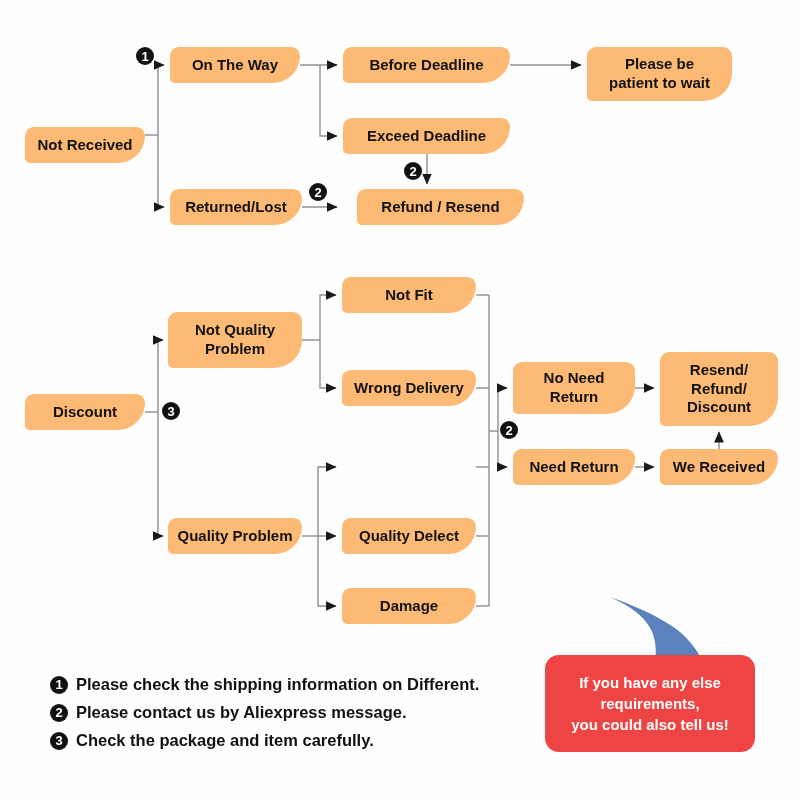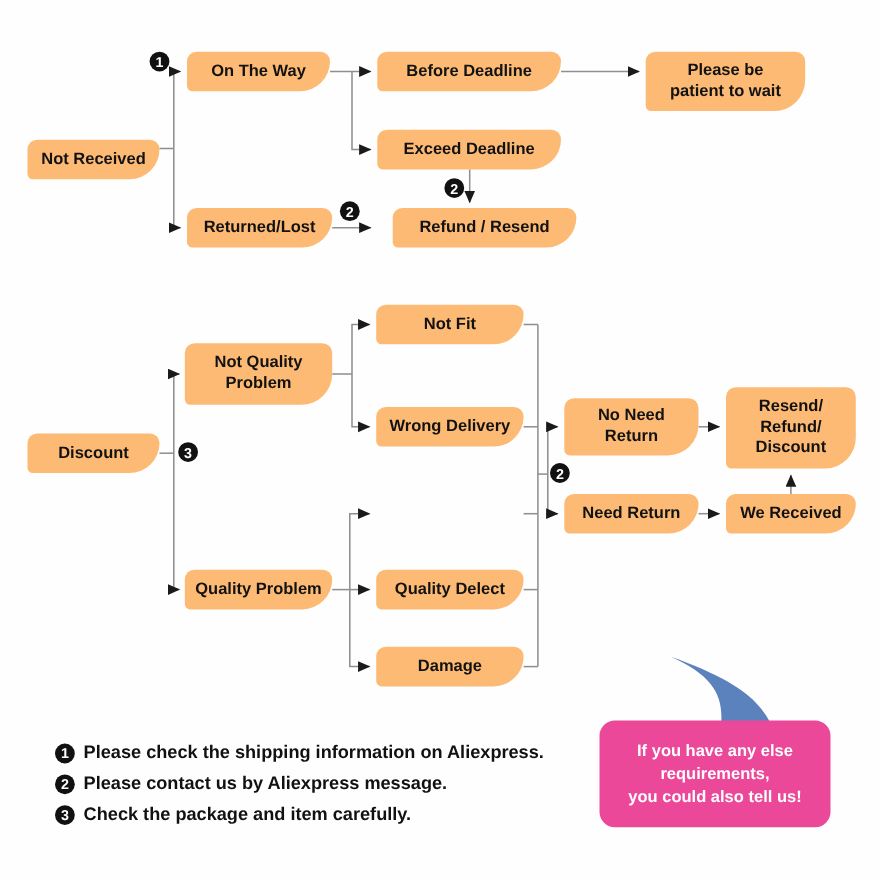--- a/index.html
+++ b/index.html
@@ -47,21 +47,21 @@
   .bg-3{left:162px;top:402px;}
   .bg-2-return{left:500px;top:421px;}
   
   .legend{position:absolute;left:50px;top:675px;width:540px;}
   .legend-item{display:flex;align-items:center;margin-bottom:9px;}
   .legend-item .badge{position:static;flex:0 0 auto;margin-right:8px;}
   .legend-item .txt{font-weight:bold;font-size:16.5px;color:#111111;}
   
   .bubble{
     position:absolute;left:545px;top:655px;width:210px;height:97px;
-    background:#ec4899;border-radius:14px;color:#ffffff;
+    background:#ef4444;border-radius:14px;color:#ffffff;
     display:flex;align-items:center;justify-content:center;text-align:center;
     font-weight:bold;font-size:15px;line-height:1.4;
   }
   .bubble .lbl{white-space:pre-line;padding:4px 6px;}
 </style>
 </head>
 <body>
 
 <div id="canvas">
 
@@ -179,21 +179,21 @@
 
   <div class="badge bg-1">1</div>
   <div class="badge bg-2-returned">2</div>
   <div class="badge bg-2-exceed">2</div>
   <div class="badge bg-3">3</div>
   <div class="badge bg-2-return">2</div>
 
   <div class="legend">
     <div class="legend-item">
       <span class="badge">1</span>
-      <span class="txt">Please check the shipping information on Aliexpress.</span>
+      <span class="txt">Please check the shipping information on Different.</span>
     </div>
     <div class="legend-item">
       <span class="badge">2</span>
       <span class="txt">Please contact us by Aliexpress message.</span>
     </div>
     <div class="legend-item">
       <span class="badge">3</span>
       <span class="txt">Check the package and item carefully.</span>
     </div>
   </div>

